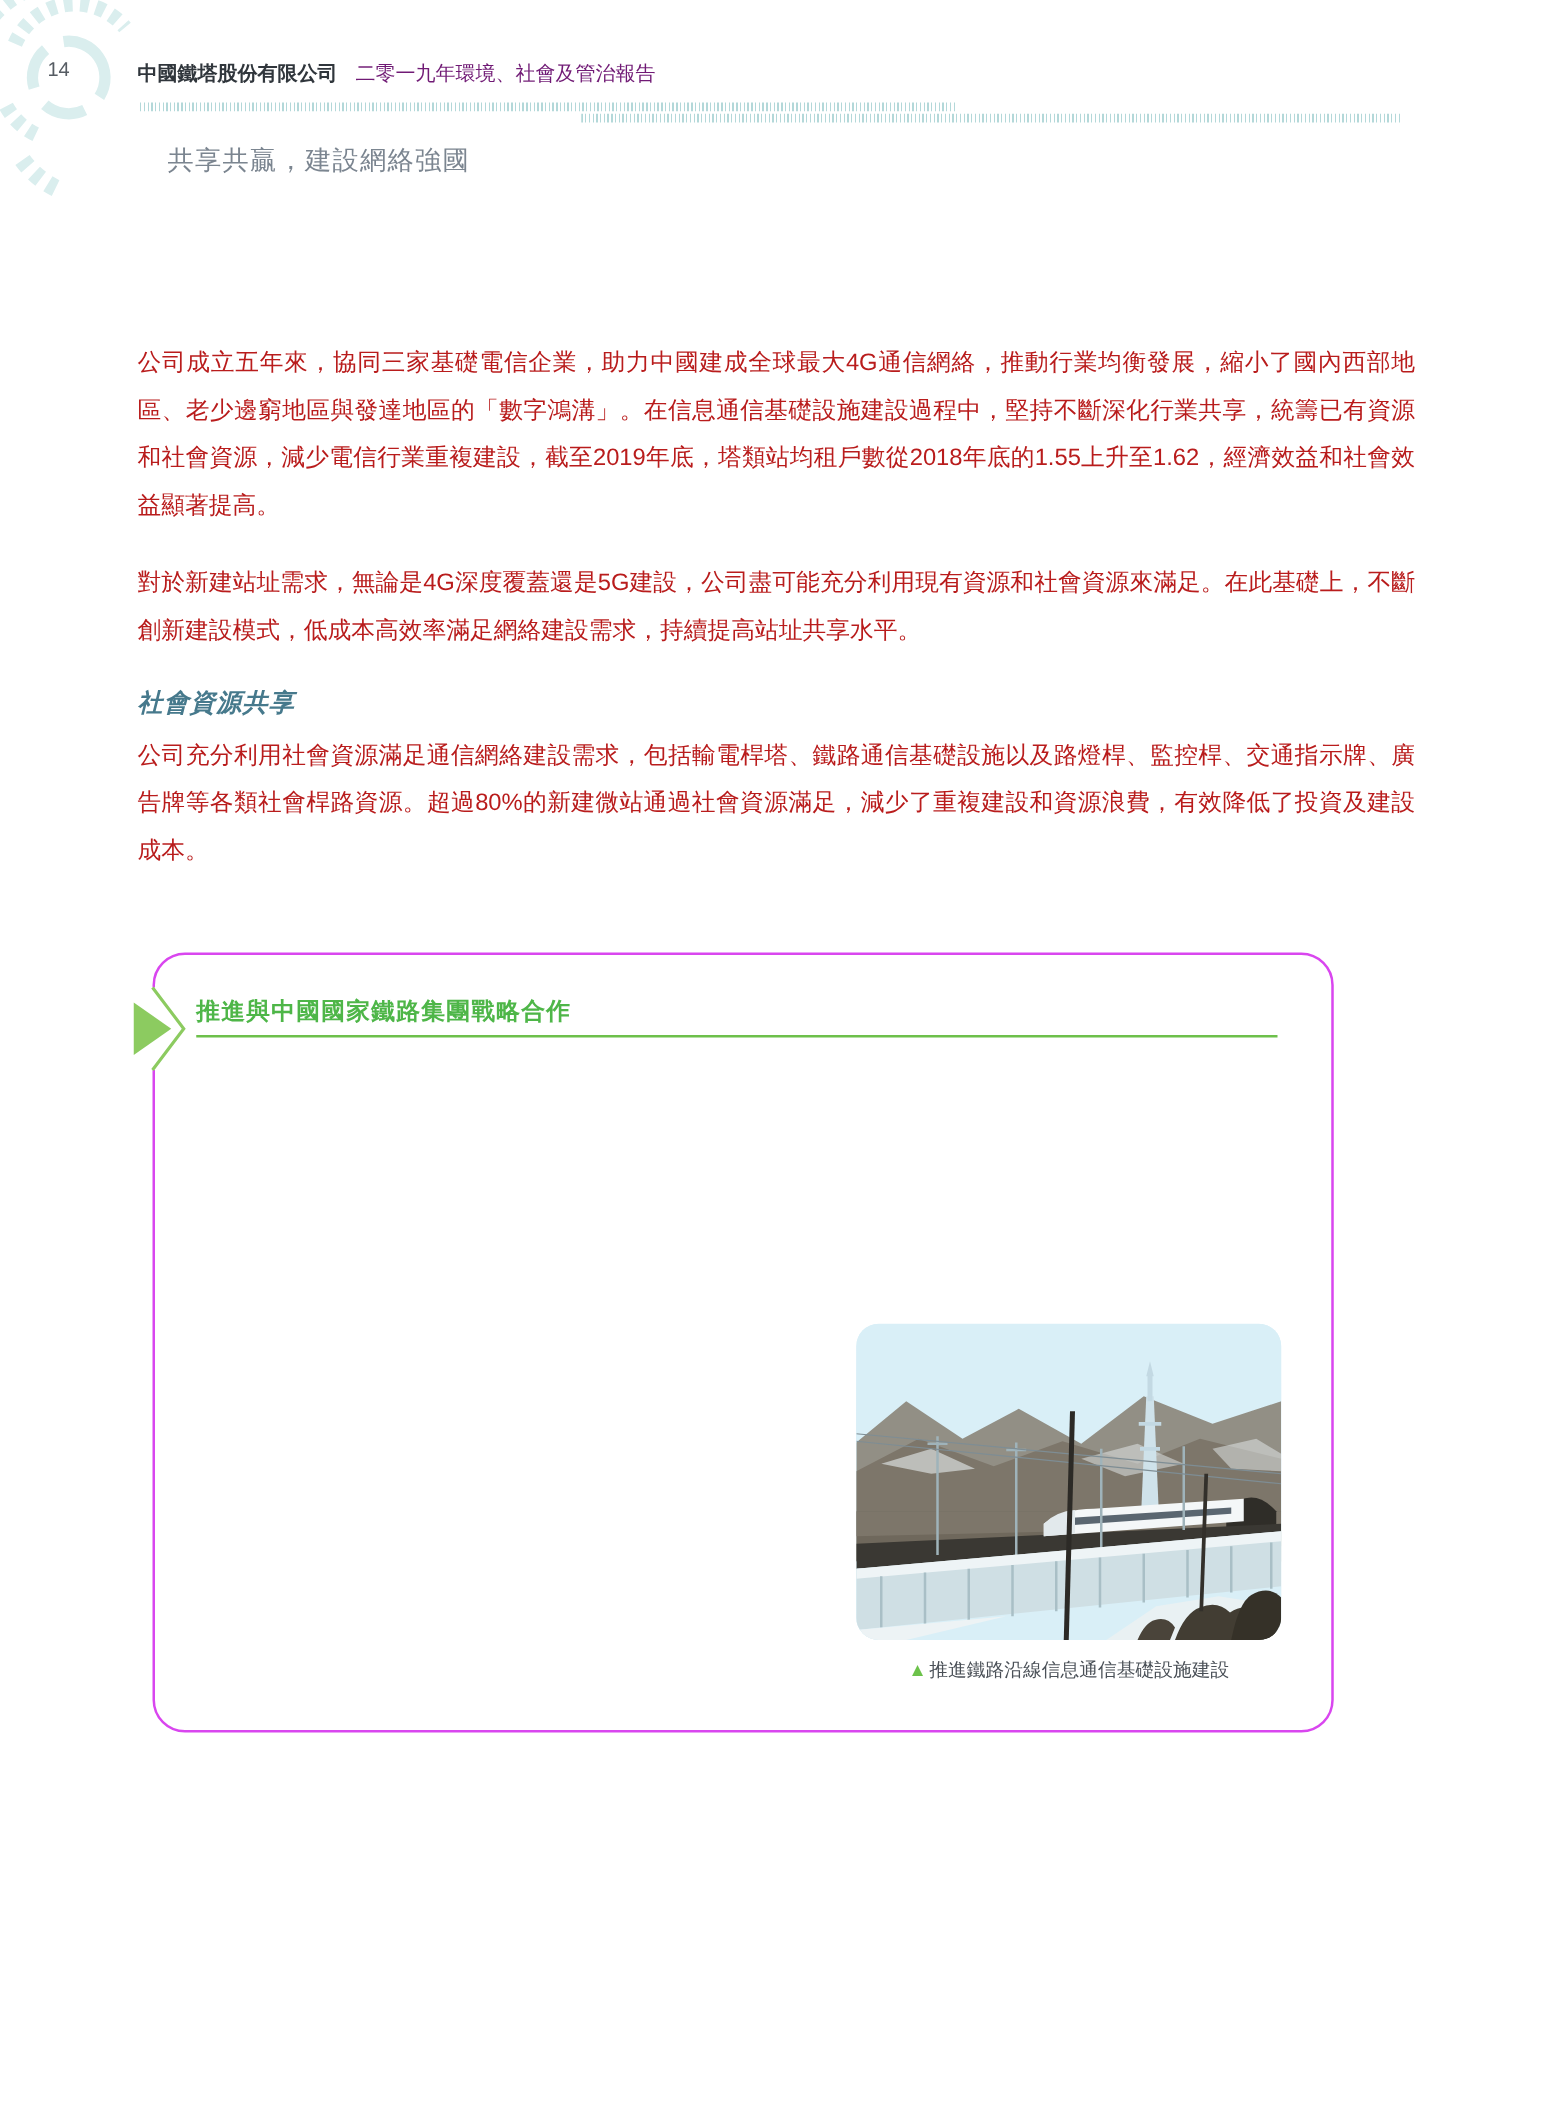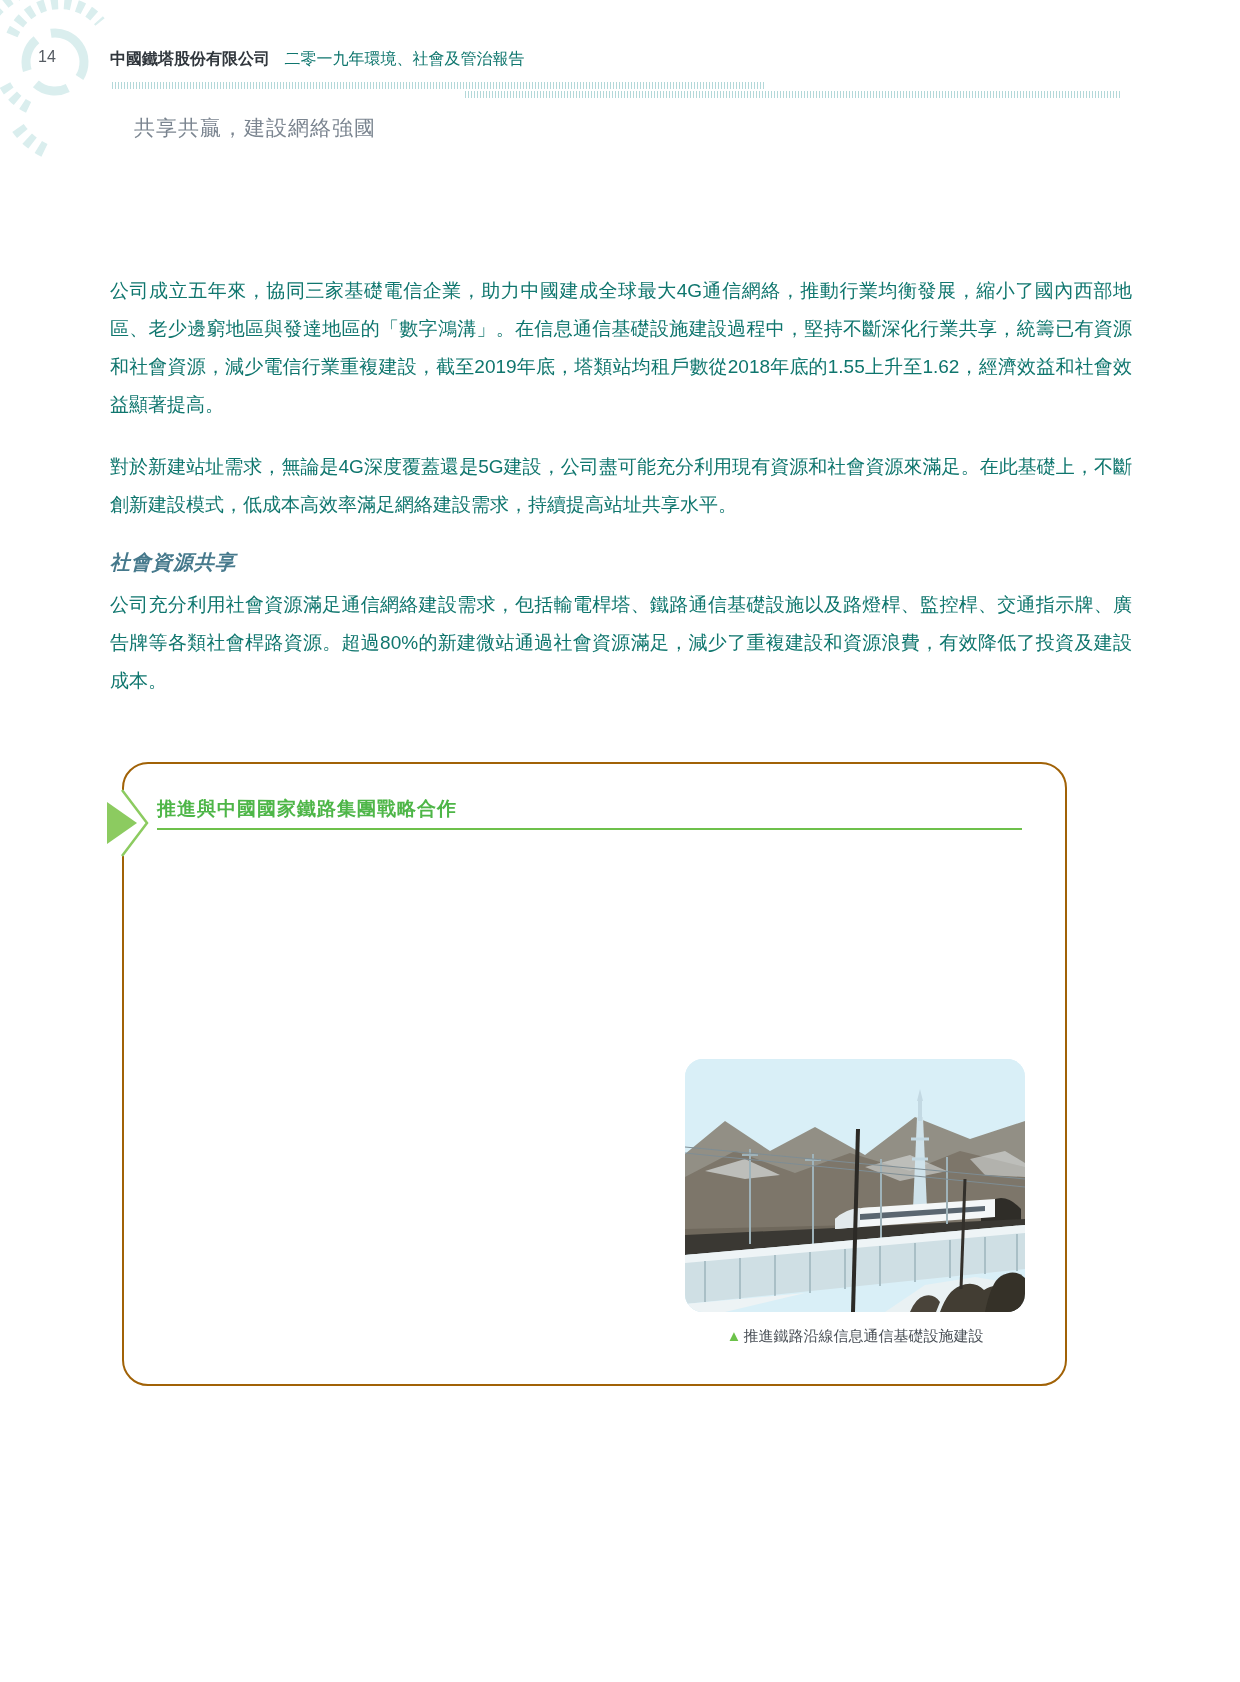--- a/index.html
+++ b/index.html
@@ -6,37 +6,37 @@
   body{
     width:1240px;height:1682px;position:relative;background:#ffffff;
     font-family:"Liberation Sans","DejaVu Sans",sans-serif;
     color:#3d4349;overflow:hidden;
   }
   
   .deco{position:absolute;left:0;top:0;}
   .page-num{position:absolute;left:38px;top:48px;width:40px;font-size:16px;color:#565c63;text-align:left;}
   .hdr{position:absolute;left:110px;top:49px;font-size:16px;white-space:nowrap;}
   .hdr .co{font-weight:bold;color:#30363c;}
-  .hdr .rep{color:#0f766e;margin-left:10px;}
+  .hdr .rep{color:#701a75;margin-left:10px;}
   .hatch{position:absolute;height:7px;
     background:repeating-linear-gradient(90deg,#b3d8d9 0 1px,rgba(255,255,255,0) 1px 3px);}
   .hatch.h1{left:112px;top:82px;width:652px;}
   .hatch.h2{left:465px;top:91px;width:656px;}
   .sec-title{position:absolute;left:110px;top:114px;font-size:21px;color:#7b8590;letter-spacing:1px;margin-left:24px;}
   
   .para{position:absolute;left:110px;width:1022px;font-size:19px;line-height:38px;
-    text-align:justify;color:#0f766e;}
+    text-align:justify;color:#b91c1c;}
   .p1{top:272px;}
   .p2{top:448px;}
   .sub-head{position:absolute;left:110px;top:549px;font-size:20px;font-weight:bold;
     font-style:italic;color:#46798c;letter-spacing:1px;}
   .p3{top:586px;}
   
   .callout{position:absolute;left:122px;top:762px;width:941px;height:620px;
-    border:2px solid #a16207;border-radius:26px;background:#ffffff;}
+    border:2px solid #d946ef;border-radius:26px;background:#ffffff;}
   .marker{position:absolute;left:-29px;top:16px;}
   .c-title{position:absolute;left:33px;top:32px;font-size:19px;font-weight:bold;color:#4eb648;letter-spacing:1px;}
   .c-rule{position:absolute;left:33px;top:64px;width:865px;height:0;border-top:2px solid #6dc04b;}
   .c-p1{position:absolute;left:33px;top:76px;width:865px;font-size:19px;line-height:38px;
     text-align:justify;color:#41464c;}
   .c-p2{position:absolute;left:33px;top:288px;width:470px;font-size:19px;line-height:38px;
     text-align:justify;color:#41464c;letter-spacing:2px;}
   
   .photo{position:absolute;left:561px;top:295px;width:340px;height:253px;border-radius:18px;
     overflow:hidden;background:linear-gradient(#dbf0f8 0%,#cde8f2 45%,#d4e9ef 60%);}

